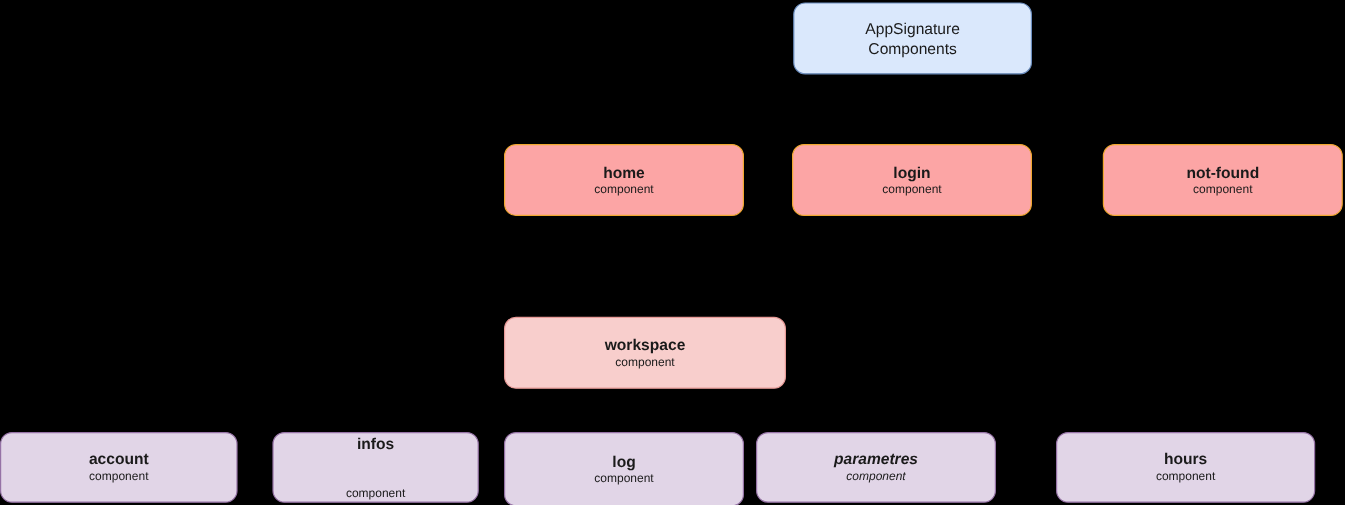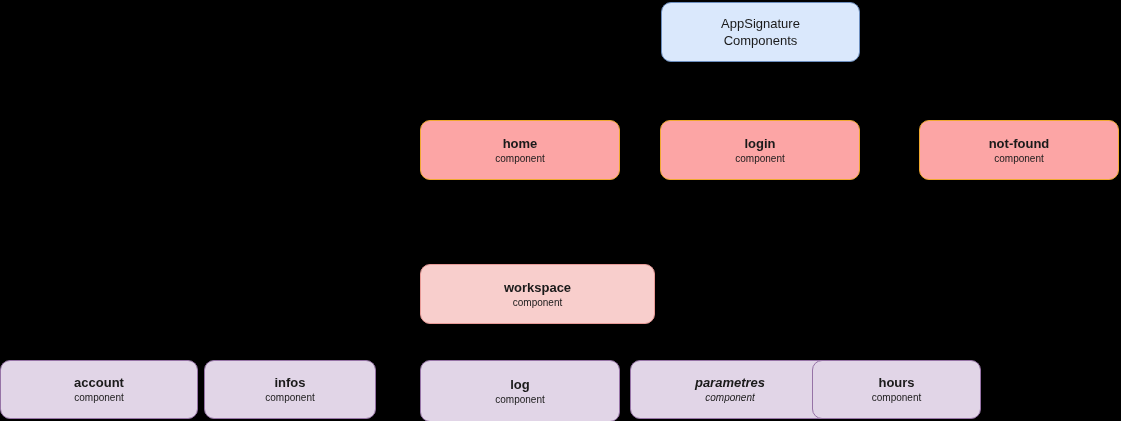--- a/index.html
+++ b/index.html
@@ -83,29 +83,29 @@
       <div class="subtitle">component</div>
     </div>
     <div class="node fill-pink" style="left: 420px; top: 230px; width: 235px; height: 60px; margin-top: 34px;">
       <div class="title">workspace</div>
       <div class="subtitle">component</div>
     </div>
     <div class="node fill-purple" style="left: 0px; top: 360px; width: 198px; height: 59px; align-items: center;">
       <div class="title">account</div>
       <div class="subtitle">component</div>
     </div>
-    <div class="node fill-purple" style="left: 204px; top: 360px; width: 172px; height: 59px;">
+    <div class="node fill-purple" style="left: 227px; top: 360px; width: 172px; height: 59px; justify-content: space-between;">
       <div class="title">infos</div>
       <div class="subtitle">component</div>
     </div>
     <div class="node fill-purple" style="left: 420px; top: 360px; width: 200px; height: 62px;">
       <div class="title">log</div>
       <div class="subtitle">component</div>
     </div>
     <div class="node fill-purple" style="left: 630px; top: 360px; width: 200px; height: 59px; font-style: italic;">
       <div class="title">parametres</div>
       <div class="subtitle">component</div>
     </div>
-    <div class="node fill-purple" style="left: 812px; top: 360px; width: 169px; height: 59px;">
+    <div class="node fill-purple" style="left: 880px; top: 360px; width: 216px; height: 59px;">
       <div class="title">hours</div>
       <div class="subtitle">component</div>
     </div>
   </div>
 
 </body></html>

